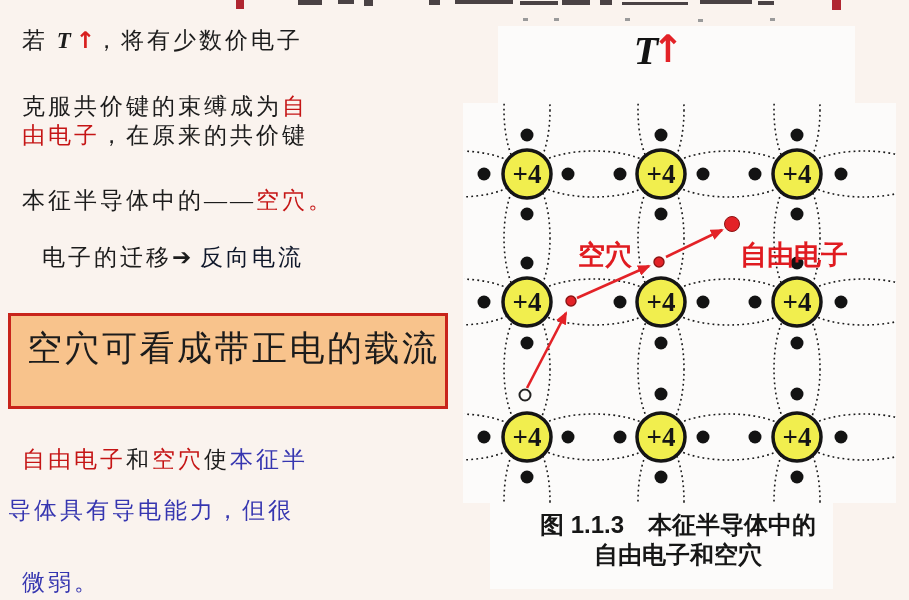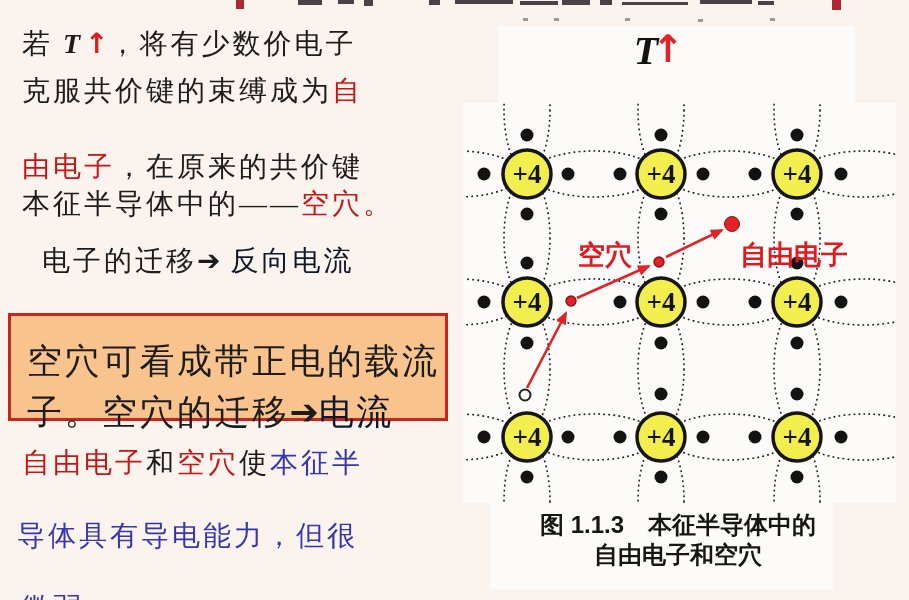--- a/index.html
+++ b/index.html
@@ -3,32 +3,32 @@
 <meta charset="utf-8">
 <style>
   html,body{margin:0;padding:0;}
   body{
     width:909px;height:600px;position:relative;overflow:hidden;
     background:#faf3ee;
     font-family:"Liberation Serif","DejaVu Serif",serif;
   }
   .line{
     position:absolute;white-space:nowrap;
-    font-size:28px;line-height:1.12;letter-spacing:3px;color:#1c1c1c;
+    font-size:23px;line-height:1.12;letter-spacing:3px;color:#1c1c1c;
   }
   .red{color:#c51515;}
   .purple{color:#0f172a;}
-  .blue{color:#3636b0;margin-top:22px;}
+  .blue{color:#3636b0;}
   .temp{font-style:italic;font-weight:bold;padding-right:2px;}
   .uparrow{font-family:"DejaVu Sans",sans-serif;font-weight:bold;color:#d8201f;letter-spacing:0;}
   .fatarrow{font-family:"DejaVu Sans",sans-serif;font-weight:bold;letter-spacing:0;}
   .hole-box{
-    position:absolute;left:8px;top:313px;width:440px;height:108px;
+    position:absolute;left:8px;top:313px;width:440px;height:96px;
     box-sizing:border-box;border:3px solid #c8241b;background:#f8c38c;
-    padding:21px 0 0 16px;
+    padding:8px 0 0 16px;
   }
   .hole-box .bline{font-size:35px;line-height:50px;letter-spacing:2.5px;color:#1c1c1c;white-space:nowrap;}
   .frag{position:absolute;display:block;}
   .frag.dark{background:#4a4244;}
   .frag.redf{background:#b02631;}
   .frag.gray{background:#9a9a9a;}
   svg text{user-select:none;}
   .bond{fill:none;stroke:#1a1a1a;stroke-width:1.6;stroke-dasharray:1.8,3.2;}
   .edot{fill:#131313;}
   .atom{fill:#f1ee4e;stroke:#151515;stroke-width:3.5;}
@@ -62,49 +62,46 @@
   <i class="frag gray" style="left:698px;top:19px;width:5px;height:3px"></i>
   <i class="frag gray" style="left:770px;top:18px;width:5px;height:3px"></i>
 </div>
 
 <div>
 
   <div class="line" style="left:22px;top:28px">
     <span>若 </span><span class="temp">T</span><span class="uparrow">↑</span><span>，将有少数价电子</span>
   </div>
 
-  <div class="line" style="left:22px;top:75px">
+  <div class="line" style="left:22px;top:94px">
     <span>克服共价键的束缚成为</span><span class="red">自</span>
   </div>
 
-  <div class="line" style="left:22px;top:151px">
+  <div class="line" style="left:22px;top:123px">
     <span class="red">由电子</span><span>，在原来的共价键</span>
   </div>
 
   <div class="line" style="left:22px;top:188px">
     <span>本征半导体中的——</span><span class="red">空穴。</span>
   </div>
 
   <div class="line" style="left:42px;top:245px">
     <span>电子的迁移</span><span class="fatarrow">➔</span> <span class="purple">反向电流</span>
   </div>
 
   <div class="hole-box">
     <div class="bline">
       <span>空穴可看成带正电的载流</span>
     </div>
-    <div class="bline">
-      <span>子。空穴的迁移</span><span class="fatarrow">➔</span><span class="purple">电流</span>
-    </div>
   </div>
 
   <div class="line" style="left:22px;top:447px">
     <span class="red">自由电子</span><span>和</span><span class="red">空穴</span><span>使</span><span class="blue">本征半</span>
   </div>
-  <div class="line blue" style="left:17px;top:498px">
+  <div class="line blue" style="left:8px;top:498px">
     <span>导体具有导电能力，但很</span>
   </div>
   <div class="line blue" style="left:22px;top:570px">
     <span>微弱。</span>
   </div>
 
 </div>
 
 <svg style="position:absolute;left:460px;top:0" width="449" height="600" viewBox="0 0 449 600">
   <defs>

